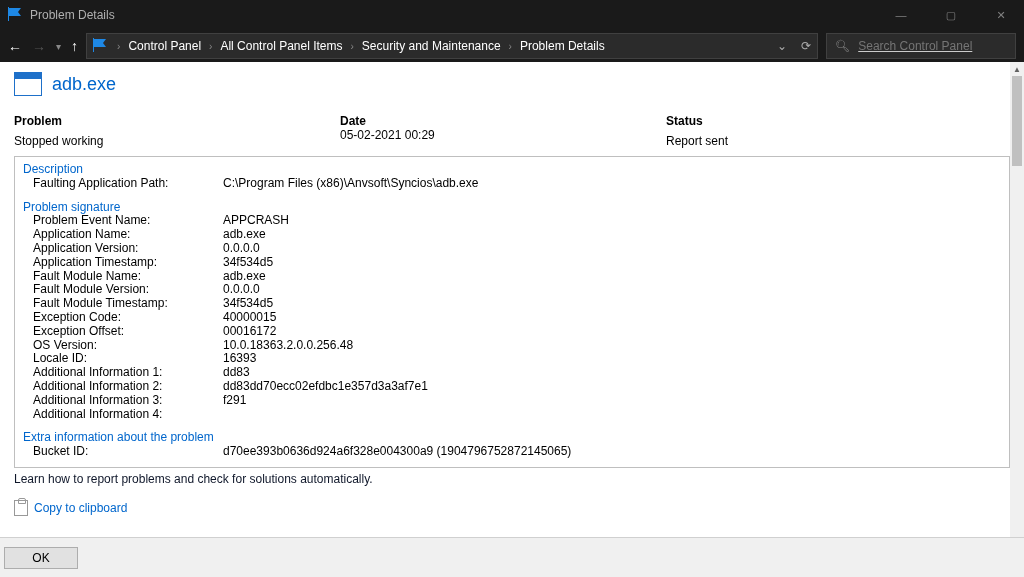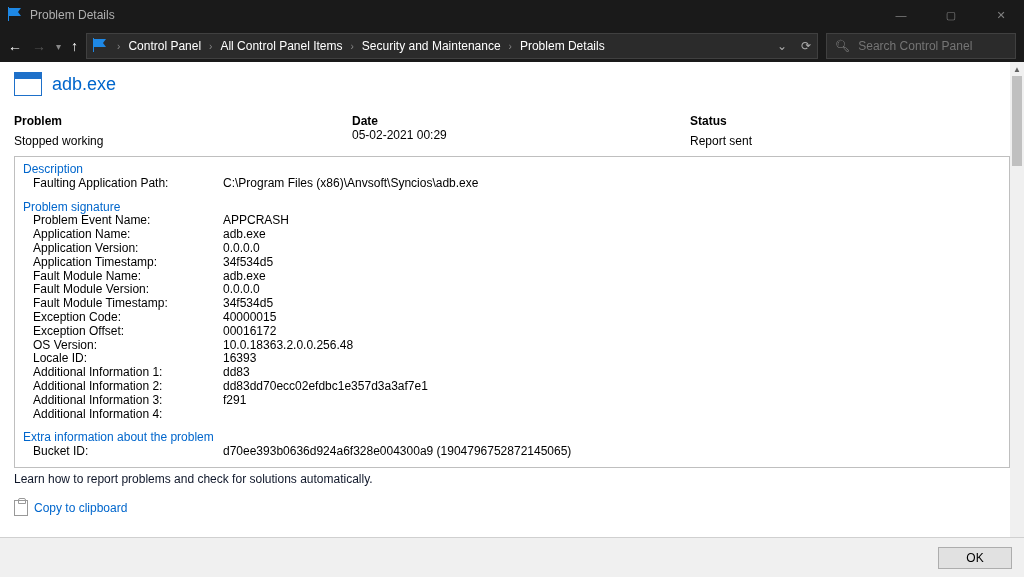--- a/index.html
+++ b/index.html
@@ -64,20 +64,21 @@
     color: #888;
     gap: 8px;
   }
   .searchbox input {
     background: transparent;
     border: none;
     outline: none;
     color: #ccc;
     width: 100%;
     font-size: 12px;
+    text-decoration: underline;
   }
   .content-area {
     background: #fff;
     height: calc(577px - 62px);
     position: relative;
     overflow: hidden;
   }
   .content-inner {
     padding: 10px 14px 6px 14px;
     height: 100%;
@@ -116,21 +117,21 @@
     width: 28px; height: 24px;
     border: 1px solid #1e70c9;
     position: relative;
   }
   .app-icon::before {
     content: "";
     position: absolute; top: 0; left: 0; right: 0; height: 6px;
     background: #1e70c9;
   }
   .app-title { color: #0066cc; font-size: 18px; }
-  .summary-row { display: flex; margin-bottom: 8px; gap: 12px; }
+  .summary-row { display: flex; margin-bottom: 8px; }
   .summary-col { flex: 1; }
   .details-box {
     border: 1px solid #bfbfbf;
     padding: 4px 1px 8px 8px;
     font-size: 12px;
     line-height: 1.15;
   }
   .section-title { color: #0066cc; margin-top: 2px; }
   .kv { display: flex; }
   .kv .k { width: 200px; padding-left: 10px; }
@@ -147,22 +148,21 @@
     width: 6px; height: 4px; border: 1px solid #999; border-radius: 2px 2px 0 0;
   }
   .footer {
     position: absolute;
     left: 0; right: 0; bottom: 0;
     height: 40px;
     background: #f0f0f0;
     border-top: 1px solid #d0d0d0;
     display: flex;
     align-items: center;
-    justify-content: flex-end;
-    padding: 0 12px;
+    padding: 0 4px;
   }
   .ok-btn {
     width: 74px; height: 22px;
     background: #e1e1e1;
     border: 1px solid #adadad;
     font-size: 12px;
     cursor: pointer;
   }
   svg.flag { width: 16px; height: 14px; }
 </style>

